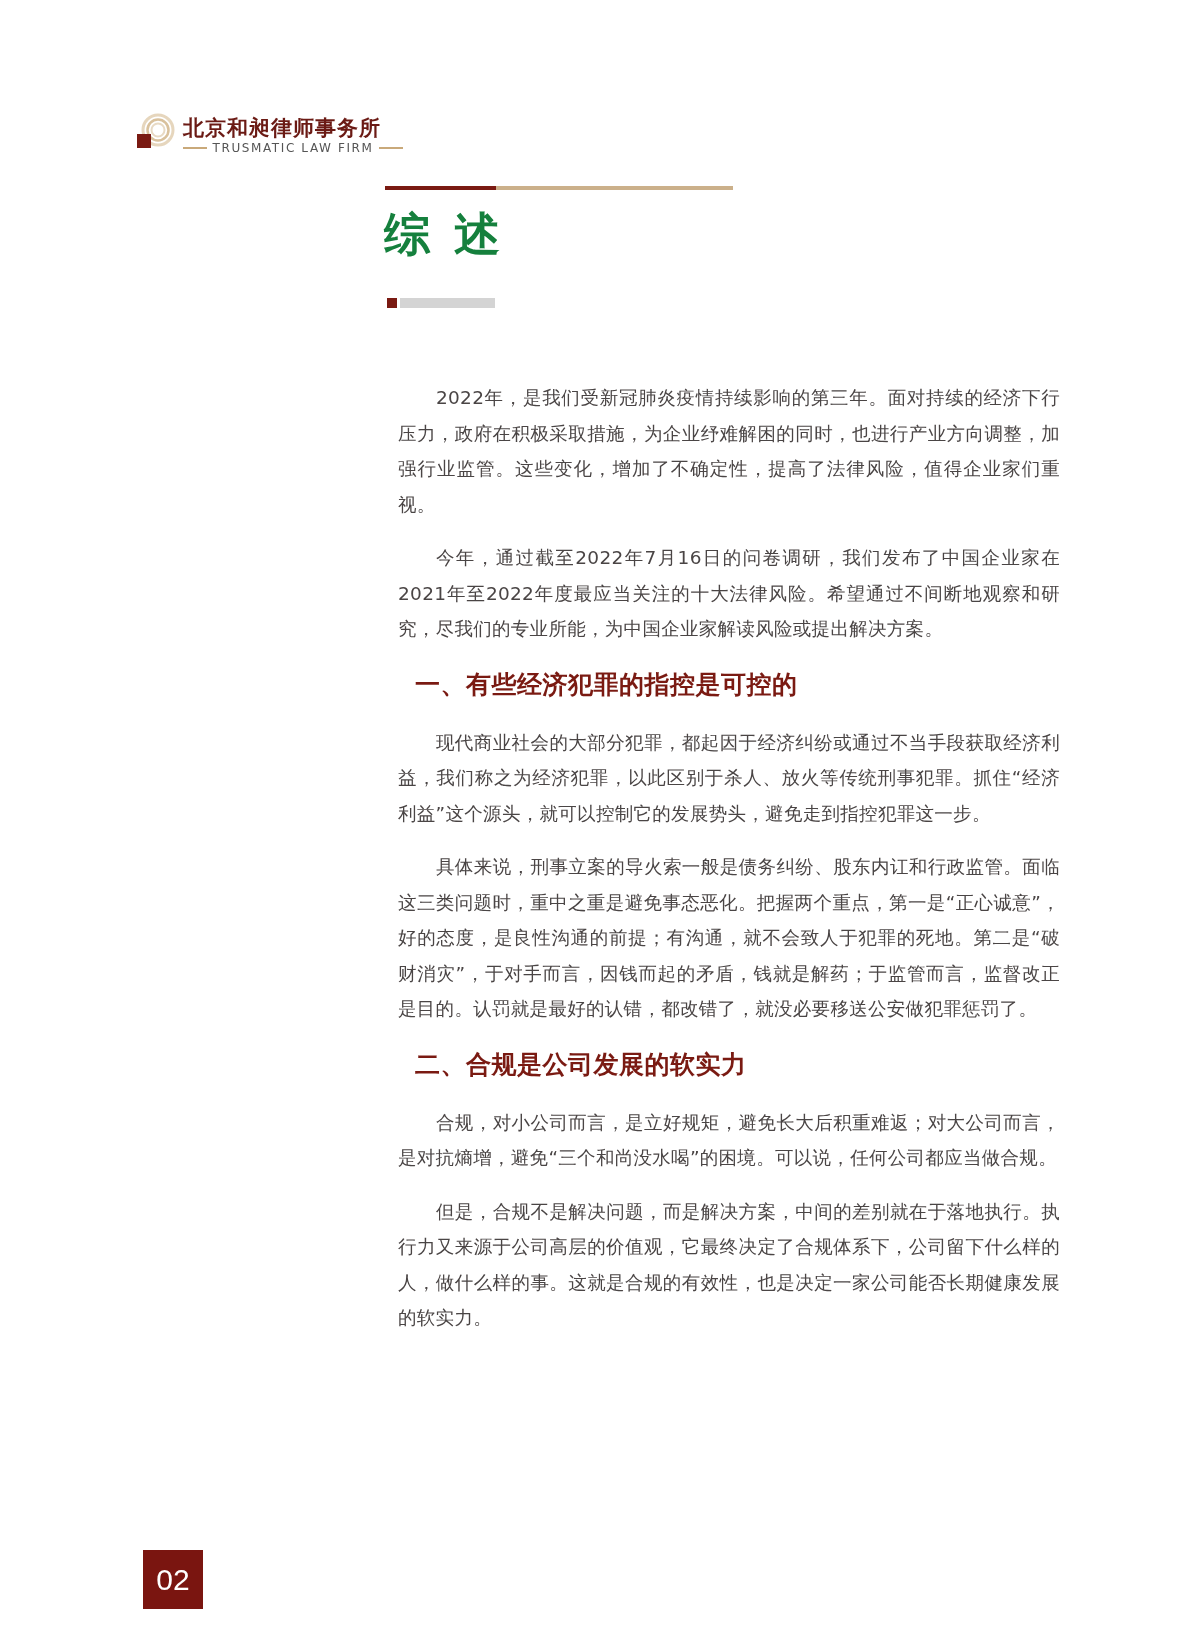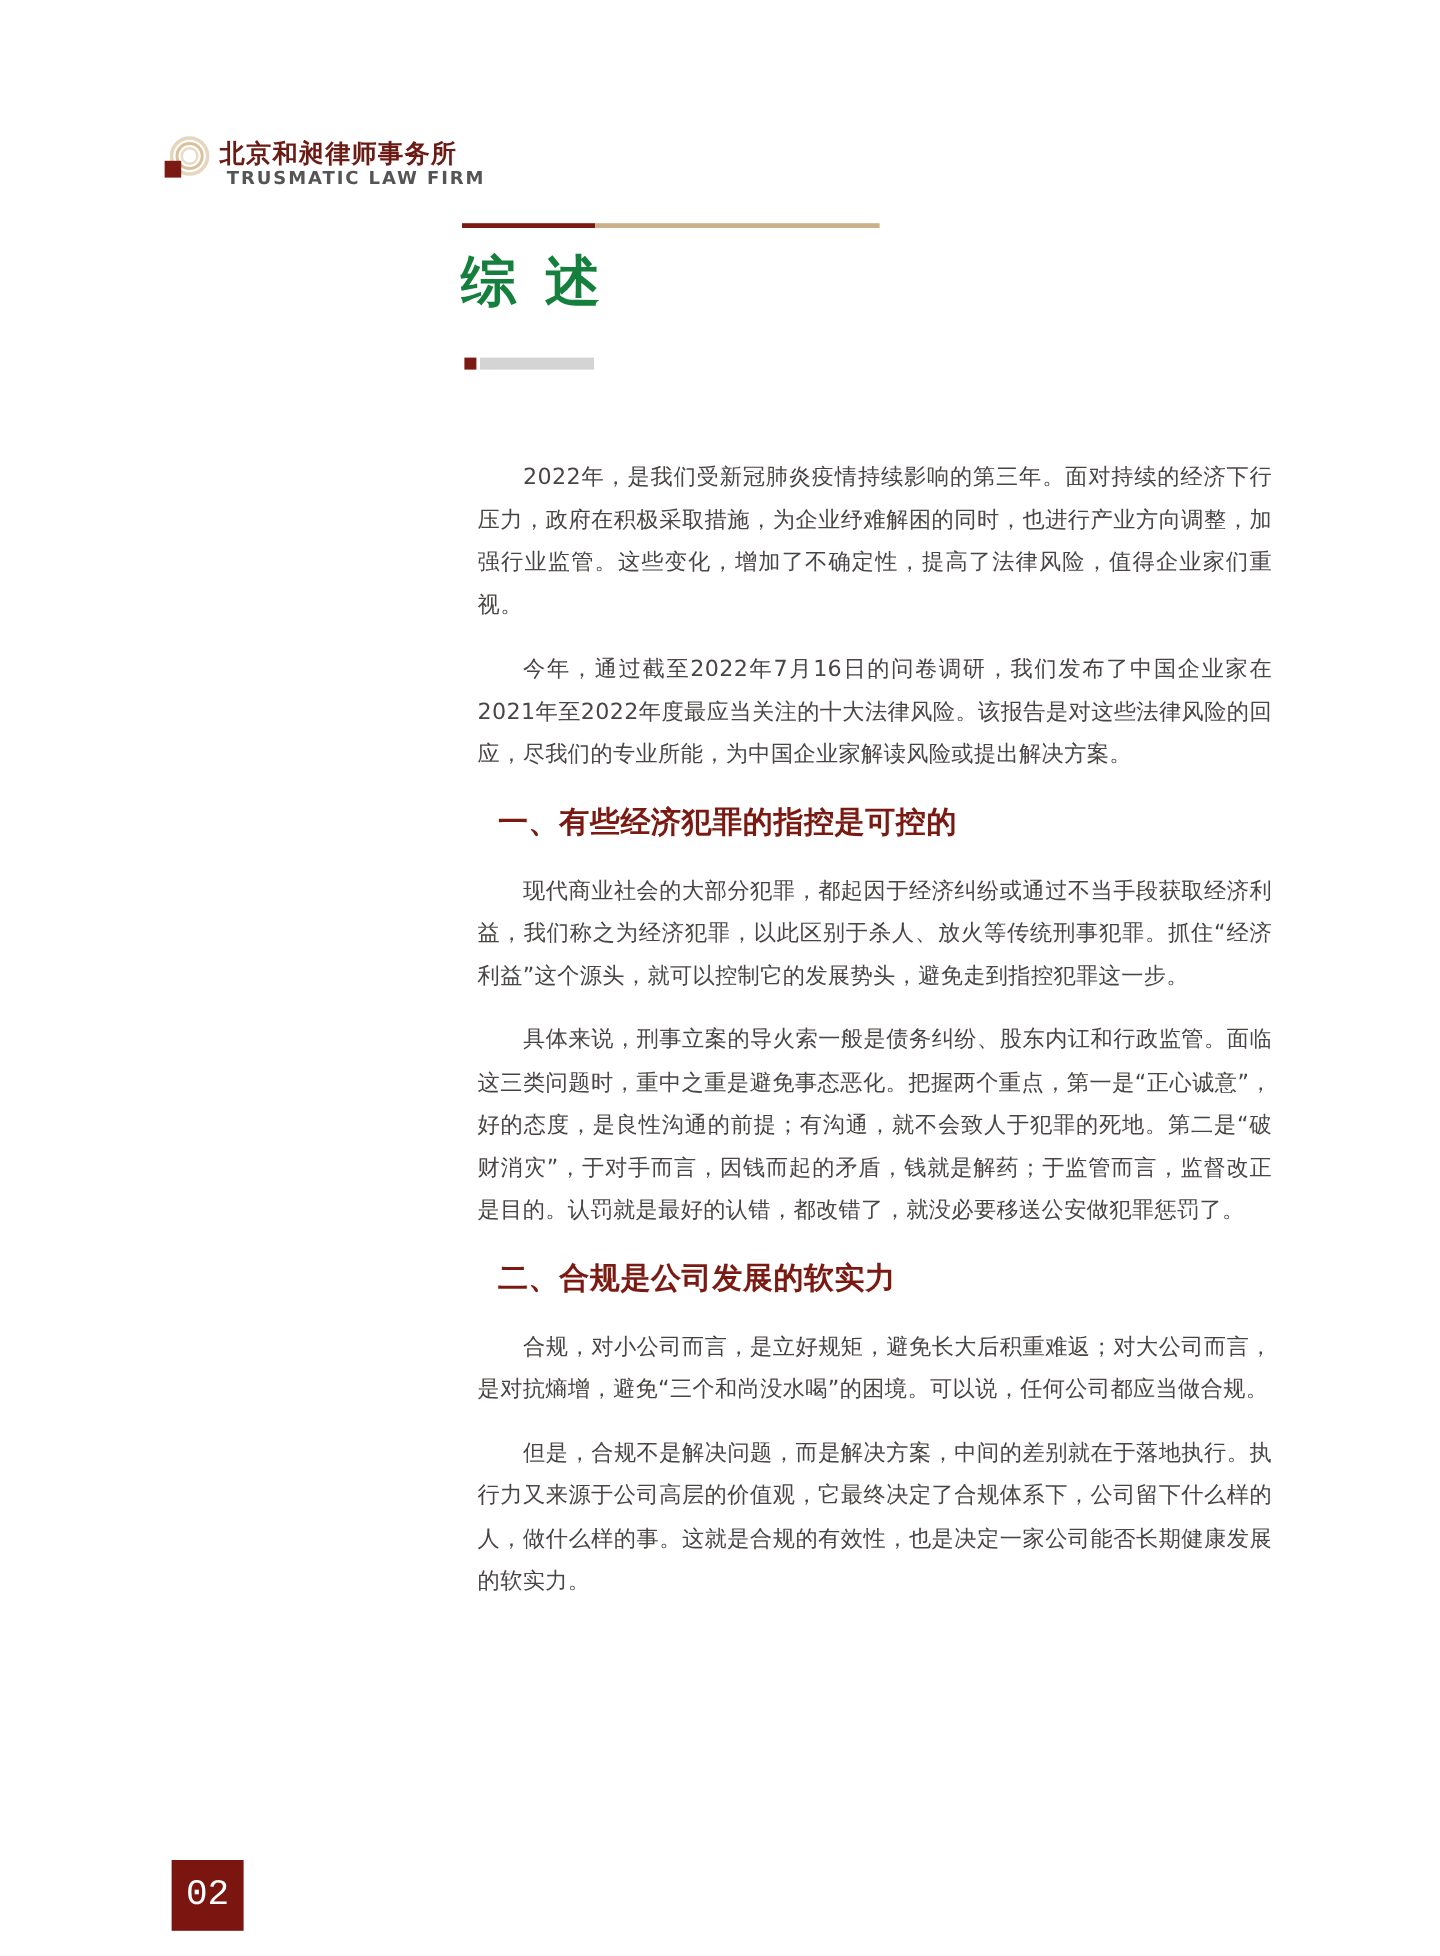--- a/index.html
+++ b/index.html
@@ -5,42 +5,42 @@
   html, body { margin: 0; padding: 0; background: #ffffff; }
   body { width: 1200px; height: 1630px; position: relative; overflow: hidden;
          font-family: "DejaVu Sans", "Liberation Sans", sans-serif; }
   .logo { position: absolute; left: 137px; top: 110px; width: 270px; height: 45px; }
   .logo-icon { position: absolute; left: 0; top: 2px; width: 38px; height: 38px; }
   .logo-cn { position: absolute; left: 46px; top: 4px; font-size: 21px; font-weight: bold;
              color: #6b1a14; letter-spacing: 1px; white-space: nowrap; }
   .logo-en-row { position: absolute; left: 46px; top: 32px; width: 220px; height: 12px;
                  display: flex; align-items: center; gap: 6px; }
   .logo-line { flex: 1; height: 2px; background: #c9a97a; }
-  .logo-en { font-size: 15px; font-weight: bold; color: #555; letter-spacing: 1.6px; white-space: nowrap; }
+  .logo-en { font-size: 12px; font-weight: normal; color: #555; letter-spacing: 1.6px; white-space: nowrap; }
 
   .top-rule { position: absolute; left: 385px; top: 186px; height: 4px; width: 348px; display: flex; }
   .top-rule .red { width: 111px; background: #7a1a12; }
   .top-rule .tan { flex: 1; background: #cbb08a; }
 
   .title { position: absolute; left: 384px; top: 206px; font-size: 46px; font-weight: bold;
            color: #15803d; letter-spacing: 4px; margin: 0; line-height: 56px; }
 
   .title-marker { position: absolute; left: 387px; top: 298px; height: 10px; width: 108px; display: flex; gap: 3px; }
   .title-marker .sq { width: 10px; background: #7a1a12; }
   .title-marker .bar { flex: 1; background: #d4d4d4; }
 
   .content { position: absolute; left: 398px; top: 380px; width: 662px; }
   .para { margin: 0 0 18px 0; font-size: 18.5px; line-height: 35.5px; color: #4a4545;
           text-indent: 2.05em; text-align: justify; letter-spacing: 0.3px; }
   .h2 { margin: 2px 0 20px 17px; font-size: 25px; font-weight: bold; color: #7a1a12;
         line-height: 40px; letter-spacing: 0.5px; }
 
   .page-num { position: absolute; left: 143px; top: 1550px; width: 60px; height: 59px;
               background: #7a1510; color: #ffffff; font-size: 30px; display: flex;
-              align-items: center; justify-content: center; font-family: Liberation Mono, monospace; }
+              align-items: center; justify-content: center; font-family: Liberation Sans, sans-serif; }
 </style>
 </head>
 <body>
 
 <div class="logo">
   <svg class="logo-icon" viewBox="0 0 38 38">
     <circle cx="21" cy="18" r="15" fill="none" stroke="#e6d6bd" stroke-width="3"></circle>
     <circle cx="21" cy="18" r="10.5" fill="none" stroke="#d9c19c" stroke-width="2.5"></circle>
     <circle cx="21" cy="18" r="6.5" fill="none" stroke="#e8dac4" stroke-width="2"></circle>
     <rect x="0" y="22" width="14" height="14" fill="#7a1a12"></rect>
@@ -60,21 +60,21 @@
 
 <h1 class="title">综 述</h1>
 
 <div class="title-marker">
   <span class="sq"></span>
   <span class="bar"></span>
 </div>
 
 <div class="content">
   <p class="para">2022年，是我们受新冠肺炎疫情持续影响的第三年。面对持续的经济下行压力，政府在积极采取措施，为企业纾难解困的同时，也进行产业方向调整，加强行业监管。这些变化，增加了不确定性，提高了法律风险，值得企业家们重视。</p>
-  <p class="para">今年，通过截至2022年7月16日的问卷调研，我们发布了中国企业家在2021年至2022年度最应当关注的十大法律风险。该报告是对这些法律风险的回应，尽我们的专业所能，为中国企业家解读风险或提出解决方案。</p>
+  <p class="para">今年，通过截至2022年7月16日的问卷调研，我们发布了中国企业家在2021年至2022年度最应当关注的十大法律风险。希望通过不间断地观察和研究，尽我们的专业所能，为中国企业家解读风险或提出解决方案。</p>
 
   <h2 class="h2">一、有些经济犯罪的指控是可控的</h2>
   <p class="para">现代商业社会的大部分犯罪，都起因于经济纠纷或通过不当手段获取经济利益，我们称之为经济犯罪，以此区别于杀人、放火等传统刑事犯罪。抓住“经济利益”这个源头，就可以控制它的发展势头，避免走到指控犯罪这一步。</p>
   <p class="para">具体来说，刑事立案的导火索一般是债务纠纷、股东内讧和行政监管。面临这三类问题时，重中之重是避免事态恶化。把握两个重点，第一是“正心诚意”，好的态度，是良性沟通的前提；有沟通，就不会致人于犯罪的死地。第二是“破财消灾”，于对手而言，因钱而起的矛盾，钱就是解药；于监管而言，监督改正是目的。认罚就是最好的认错，都改错了，就没必要移送公安做犯罪惩罚了。</p>
 
   <h2 class="h2">二、合规是公司发展的软实力</h2>
   <p class="para">合规，对小公司而言，是立好规矩，避免长大后积重难返；对大公司而言，是对抗熵增，避免“三个和尚没水喝”的困境。可以说，任何公司都应当做合规。</p>
   <p class="para">但是，合规不是解决问题，而是解决方案，中间的差别就在于落地执行。执行力又来源于公司高层的价值观，它最终决定了合规体系下，公司留下什么样的人，做什么样的事。这就是合规的有效性，也是决定一家公司能否长期健康发展的软实力。</p>
 </div>
 

